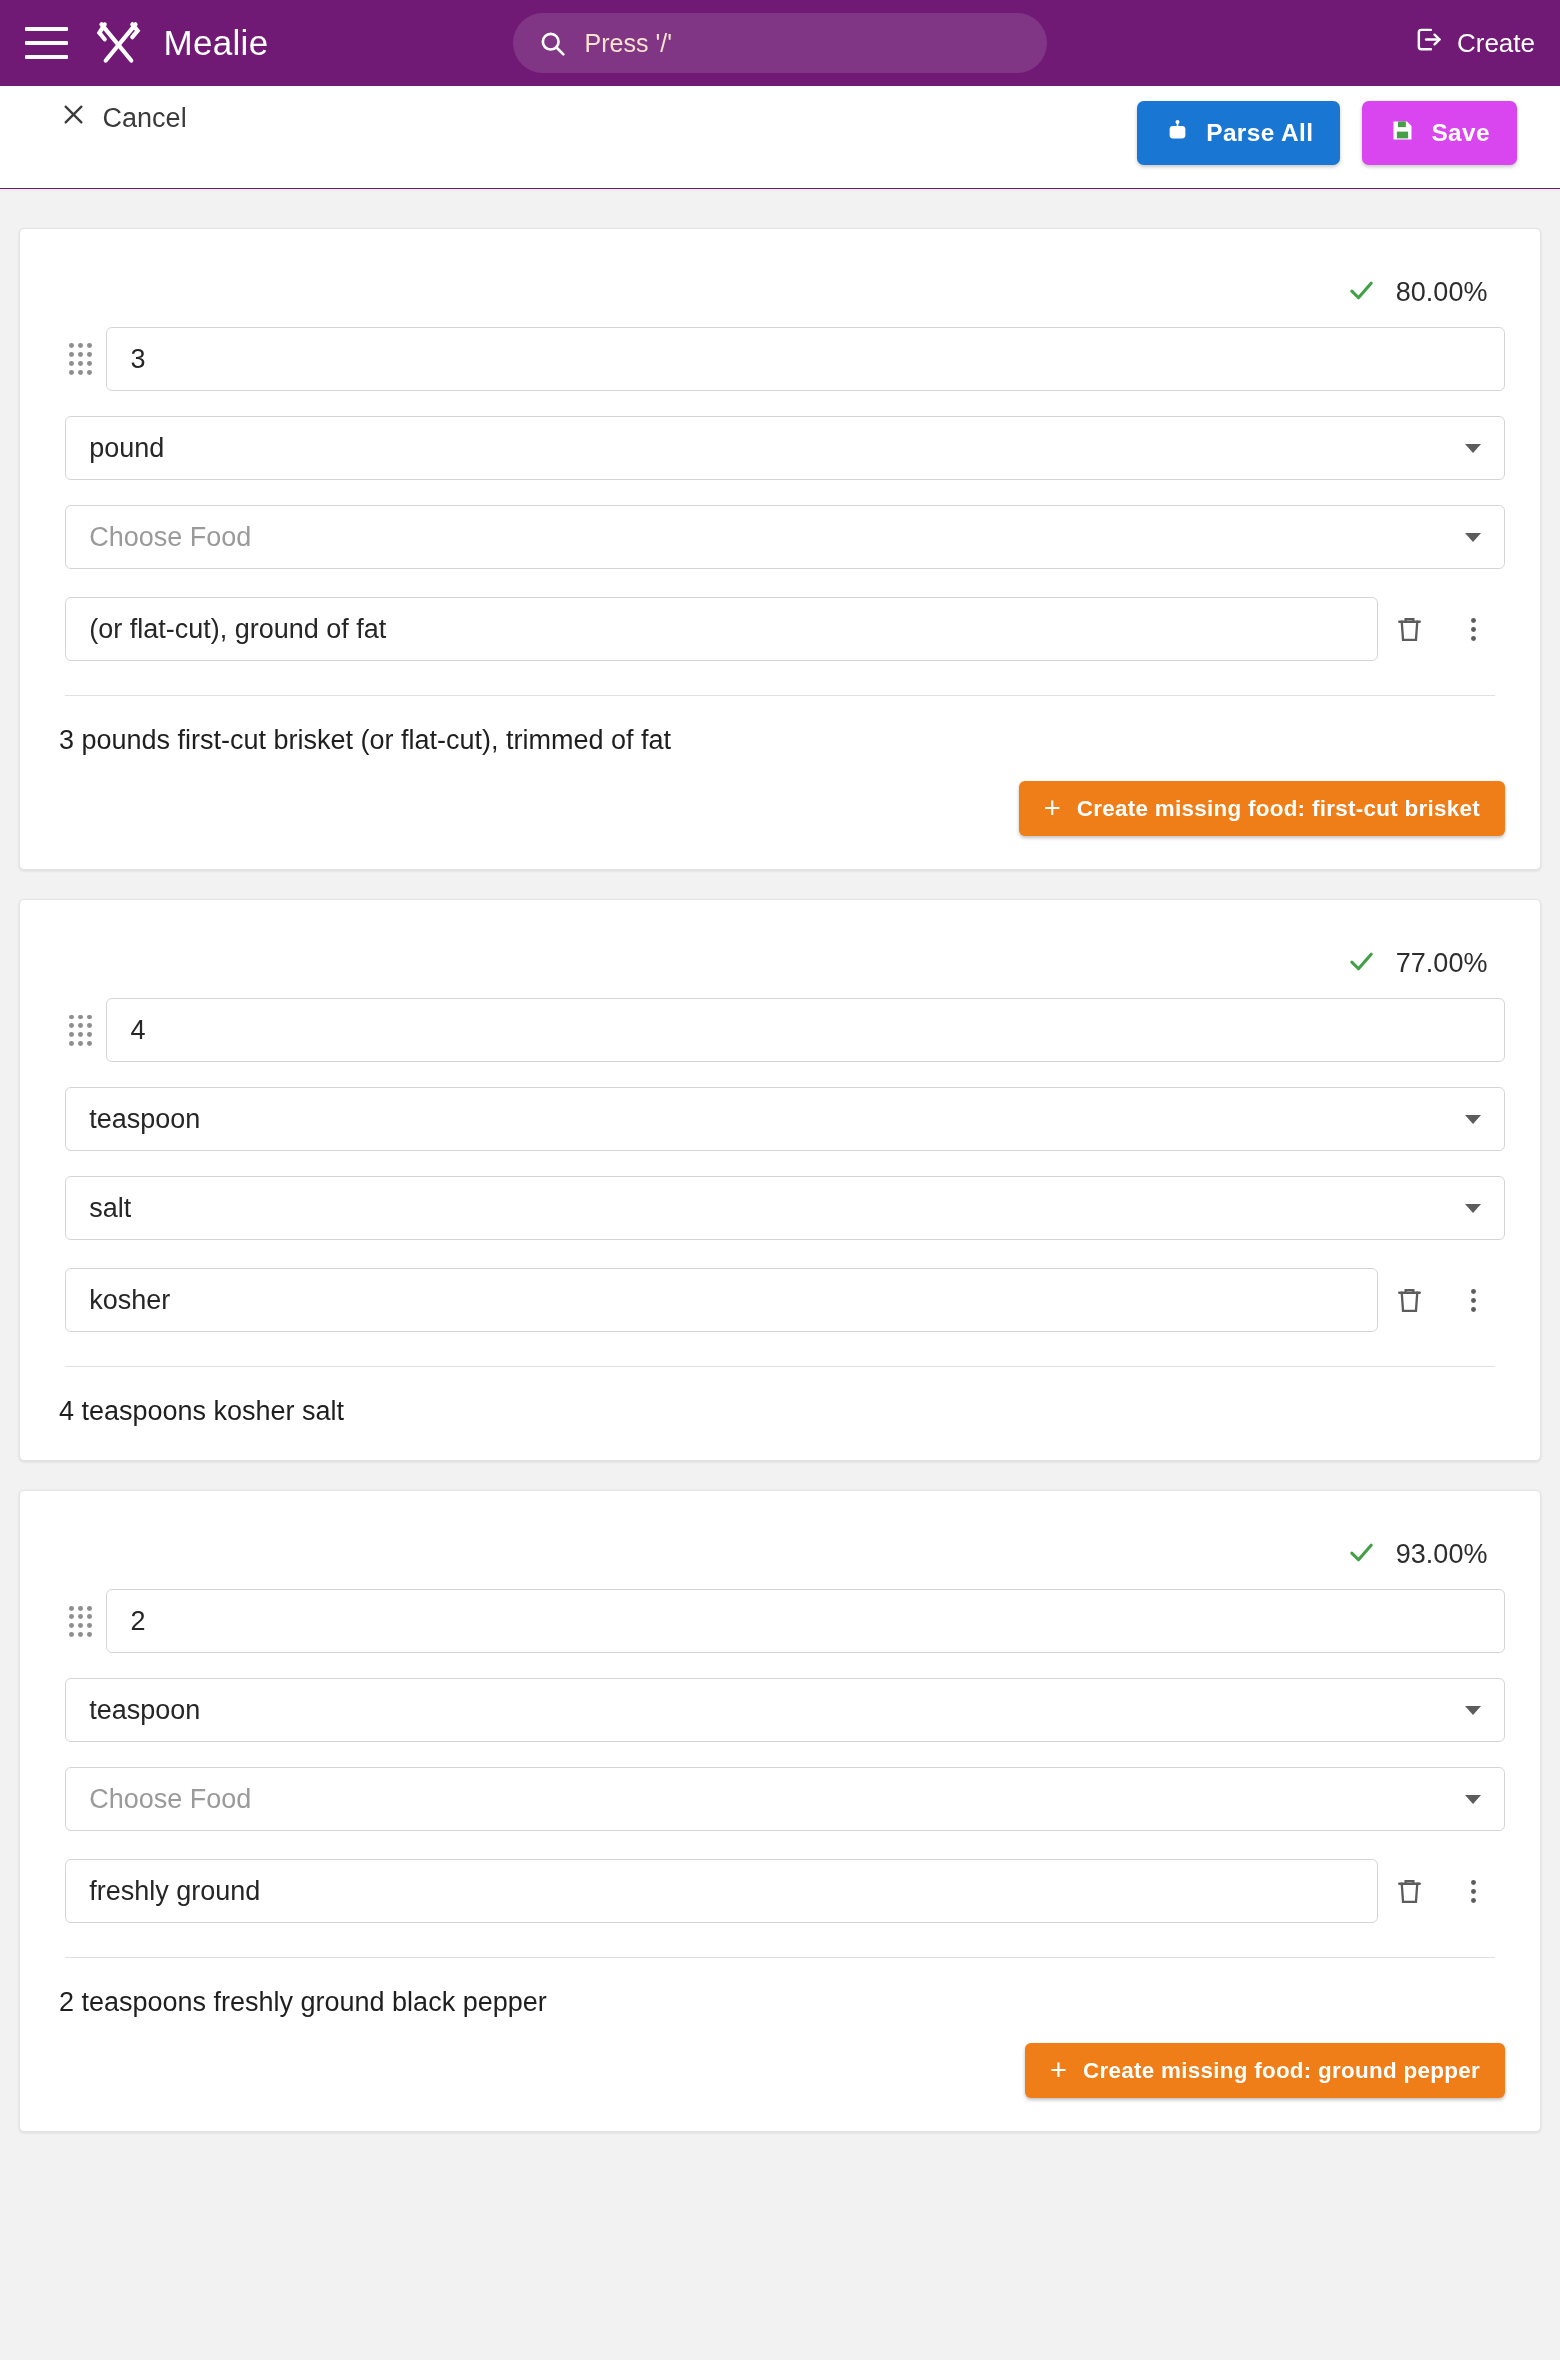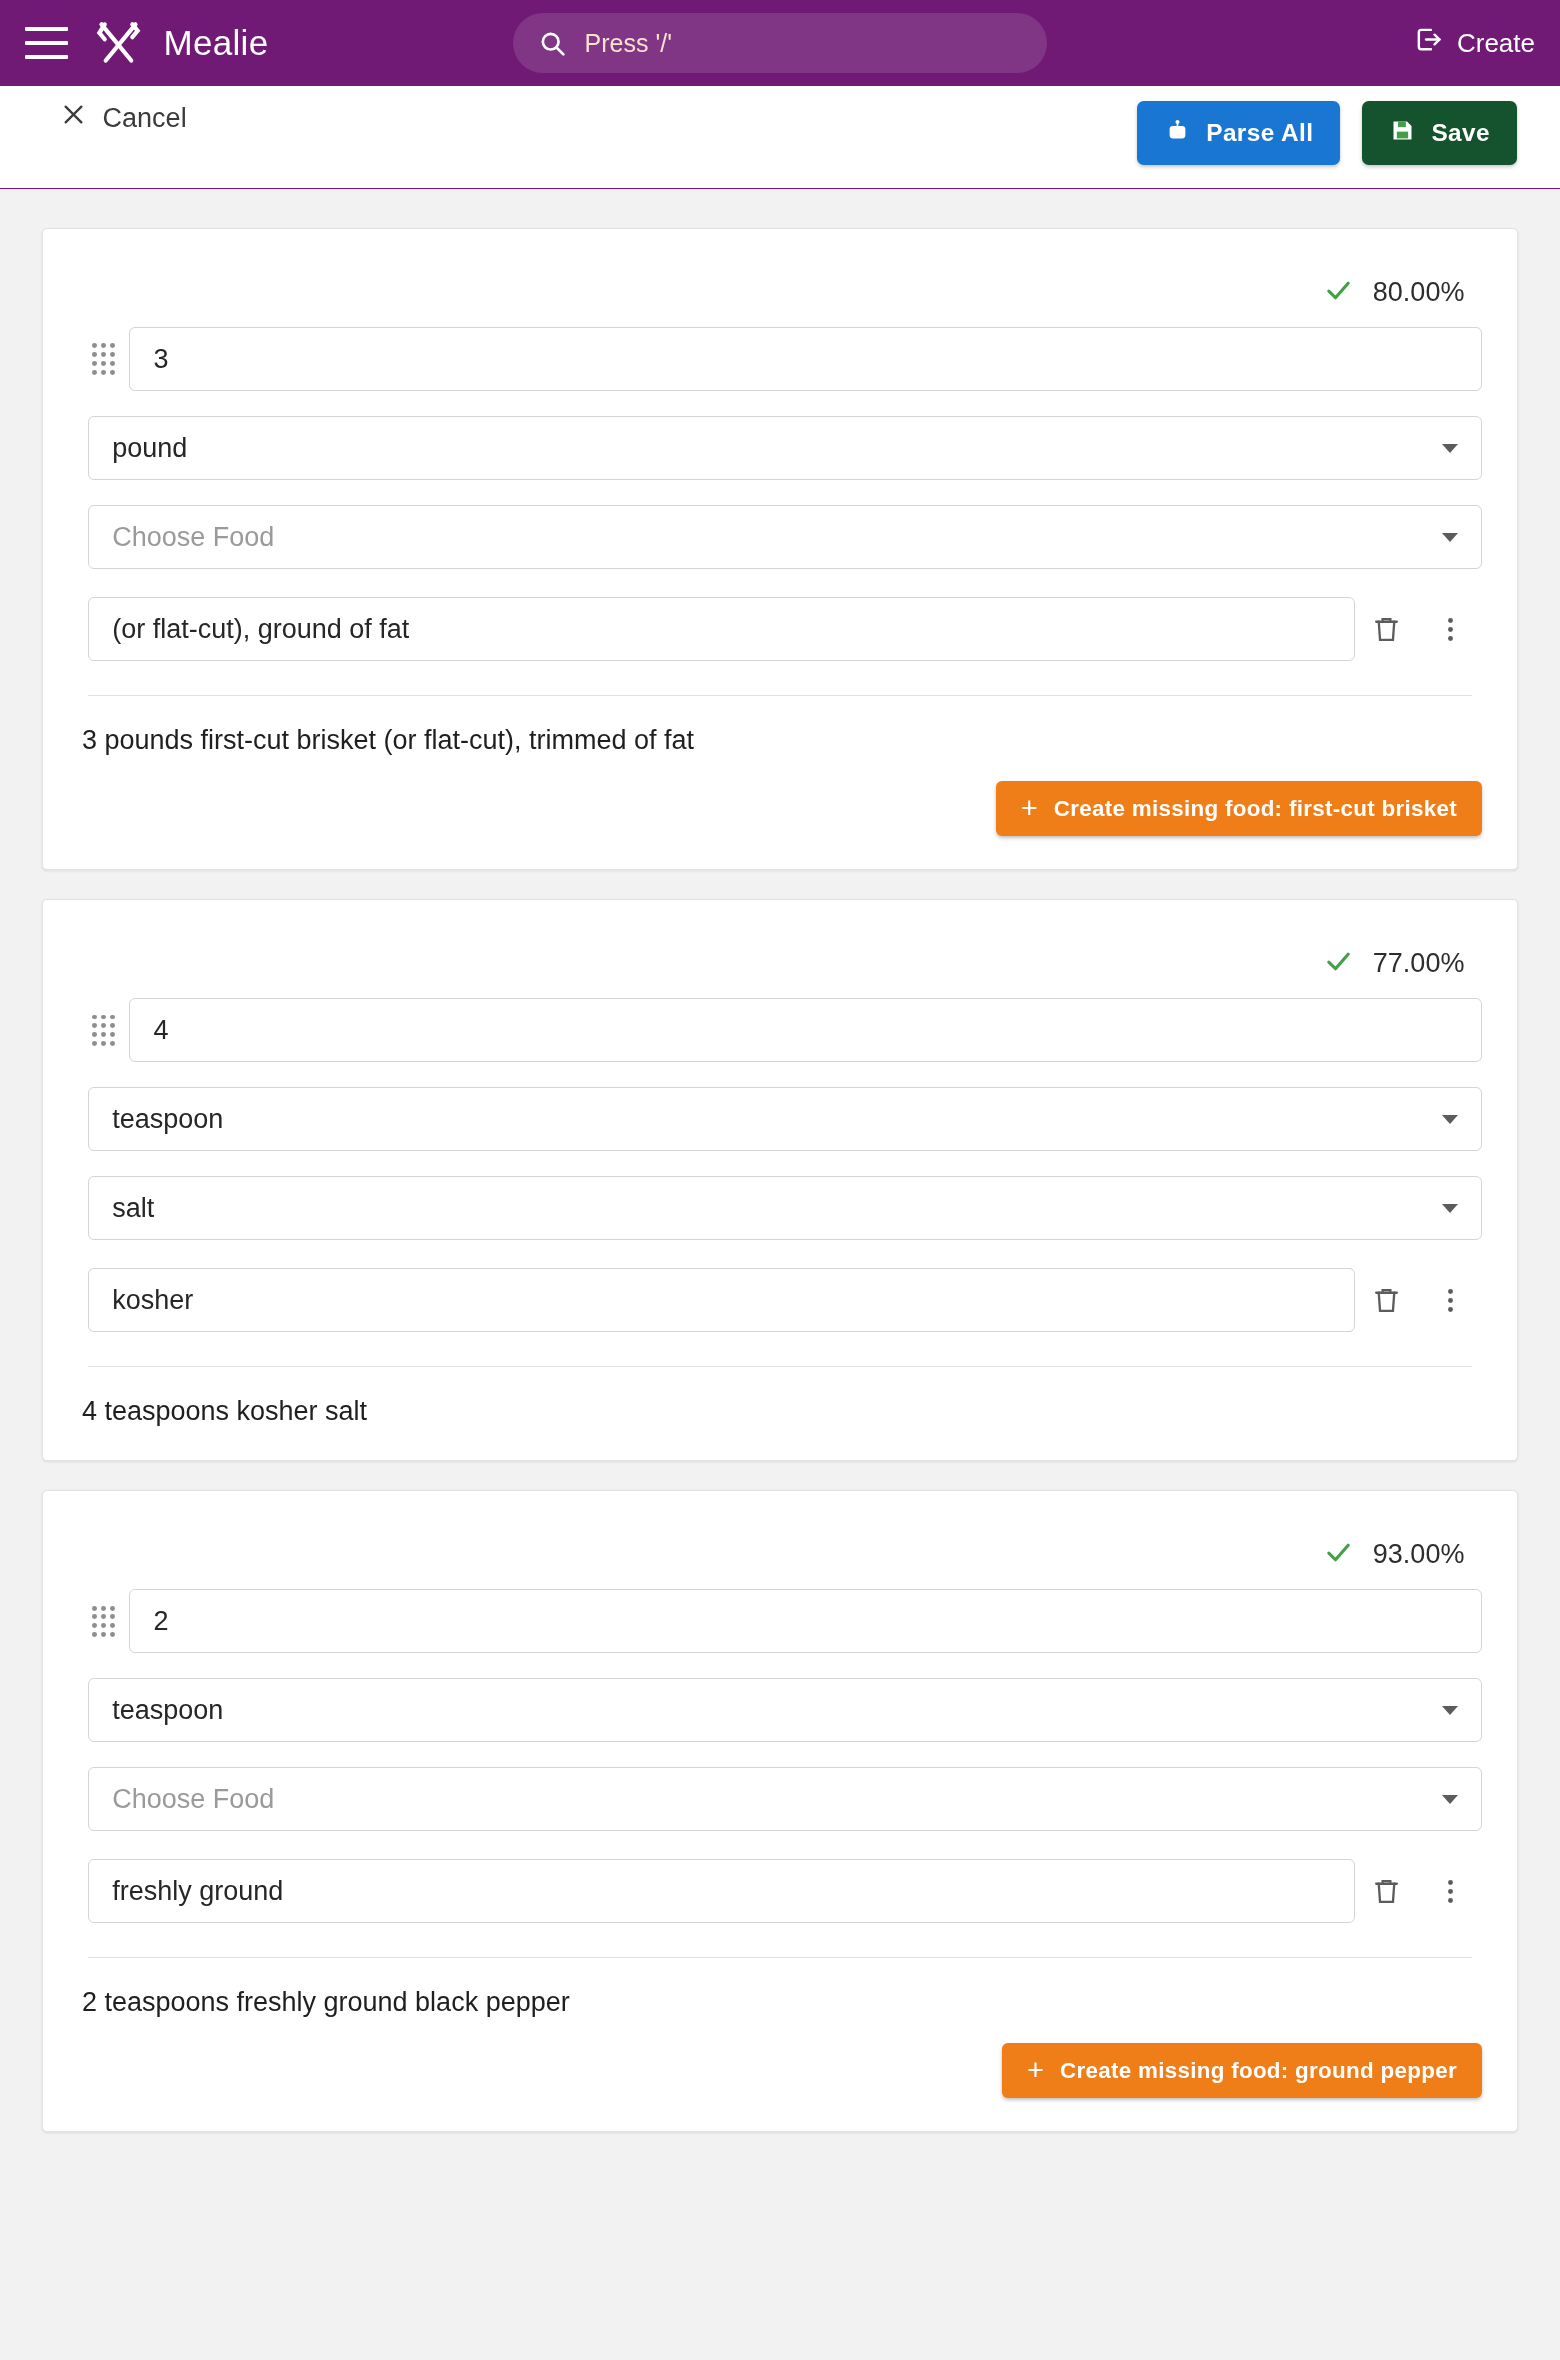--- a/index.html
+++ b/index.html
@@ -97,24 +97,24 @@
     font-weight: bold;
     letter-spacing: 0.4px;
     padding: 0 27px;
     height: 64px;
     display: flex; align-items: center; gap: 15.6px;
     cursor: pointer;
     font-family: "Liberation Sans", sans-serif;
     box-shadow: 0 2px 3.9px rgba(0,0,0,.22);
   }
   .btn-parse { background: #1976d2; }
-  .btn-save  { background: #14532d; }
+  .btn-save  { background: #d946ef; }
 
   
-  .content { padding: 0 42px; margin-top: 39px; }
+  .content { padding: 0 19px; margin-top: 39px; }
   .card {
     background: #fff;
     border: 1px solid #e3e3e3;
     border-radius: 4.9px;
     margin: 29px 0;
     padding: 25px 35px 33px 35px;
     box-shadow: 0 1px 2.9px rgba(0,0,0,.10);
   }
   .confidence {
     display: flex; align-items: center; justify-content: flex-end;

